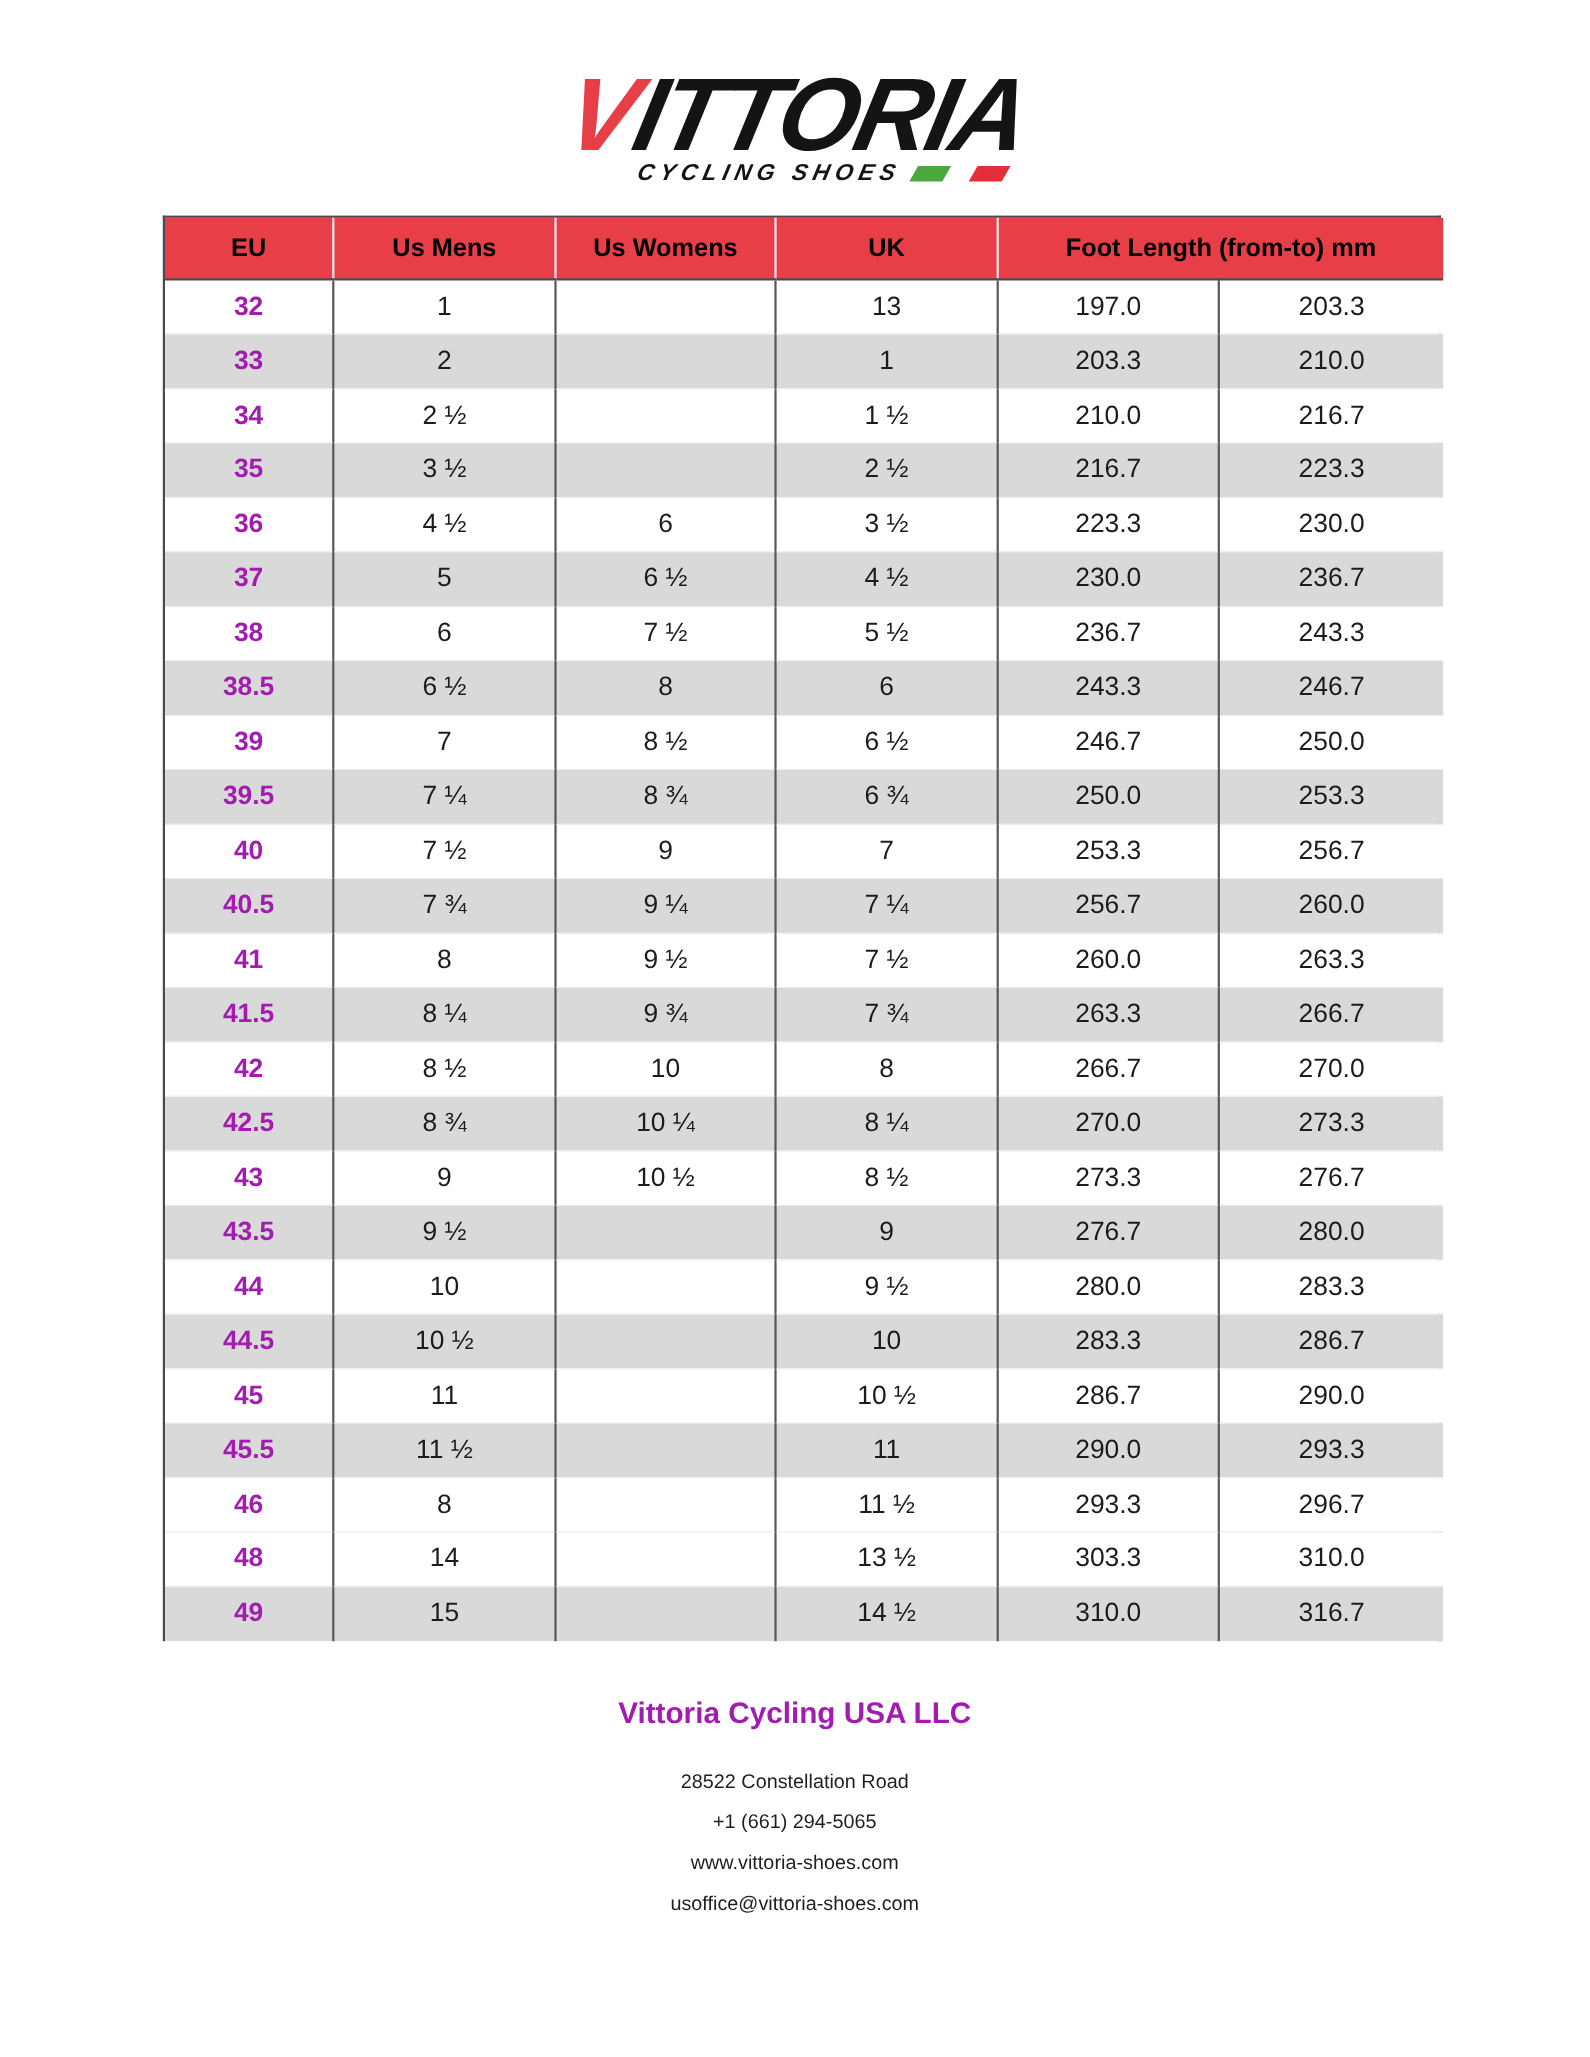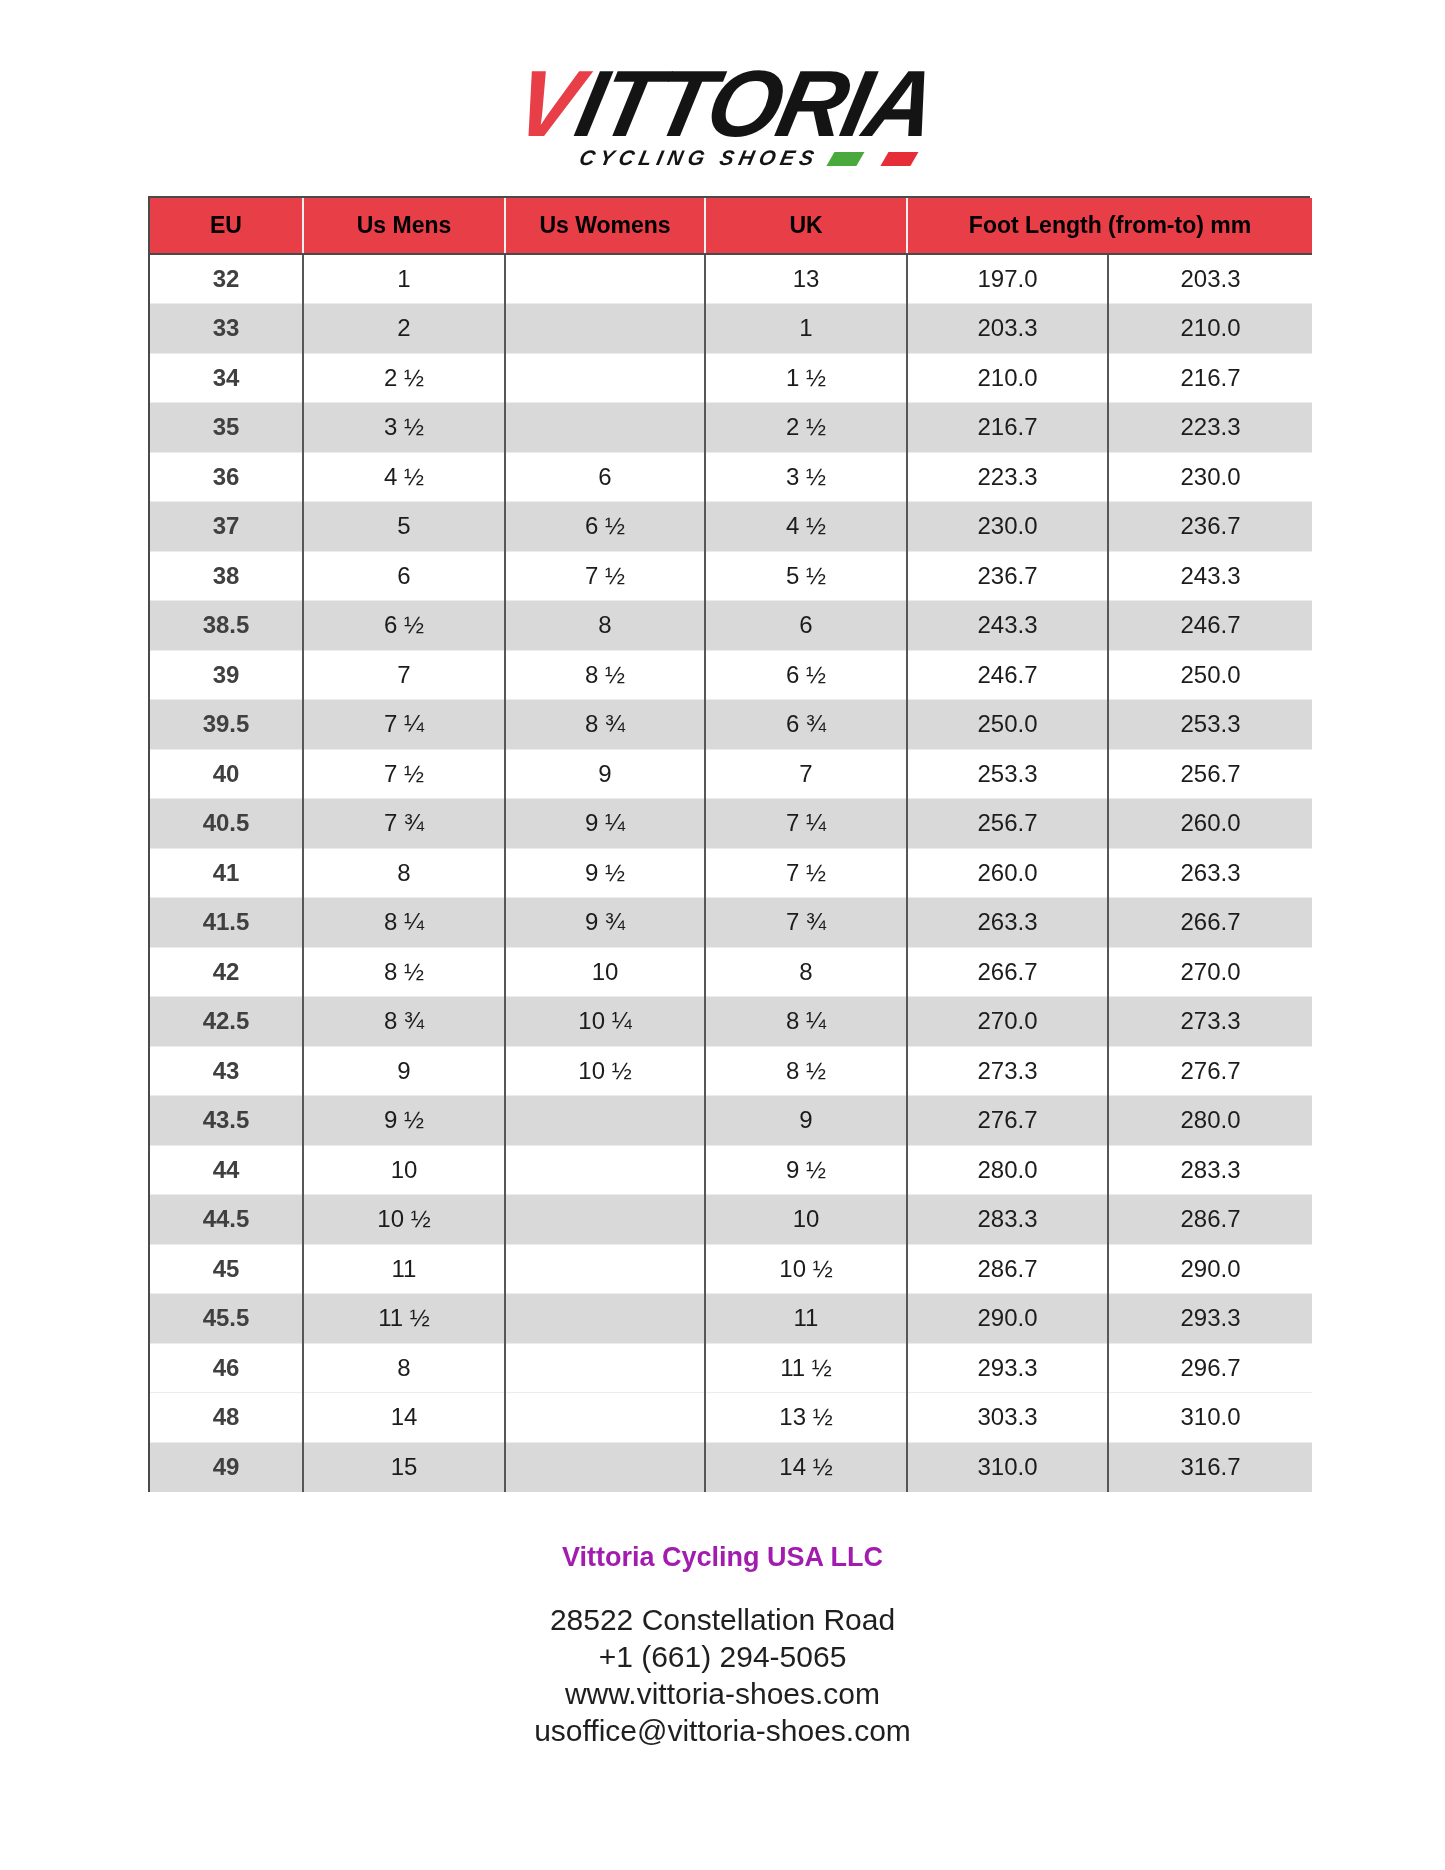--- a/index.html
+++ b/index.html
@@ -52,26 +52,26 @@
   }
   th:first-child { border-left:none; }
   td {
     height:49.5px; font-size:24px; text-align:center; vertical-align:middle;
     color:var(--text); background:#ffffff;
     border-left:2px solid #575757;
     border-top:1px solid #ececec;
   }
   td:first-child { border-left:none; }
   tr.alt td { background:var(--row-gray); }
-  td.eu { font-weight:bold; color:#404040; }
+  td.eu { font-weight:bold; color:#a21caf; }
 
   
   .footer { margin-top:50px; text-align:center; }
   .footer .company { font-size:27px; font-weight:bold; color:#a21caf; }
-  .footer .addr { margin-top:28px; font-size:30px; line-height:37px; color:#1f1f1f; }
+  .footer .addr { margin-top:28px; font-size:18px; line-height:37px; color:#1f1f1f; }
 </style>
 </head>
 <body>
 
 <div class="logo-wrap">
   <div class="logo">
     <div class="brand"><span class="v">V</span><span>ITTORIA</span></div>
     <div class="tagline"><span>CYCLING SHOES</span><span class="flag flag-green"></span><span class="flag flag-red"></span></div>
   </div>
 </div>

